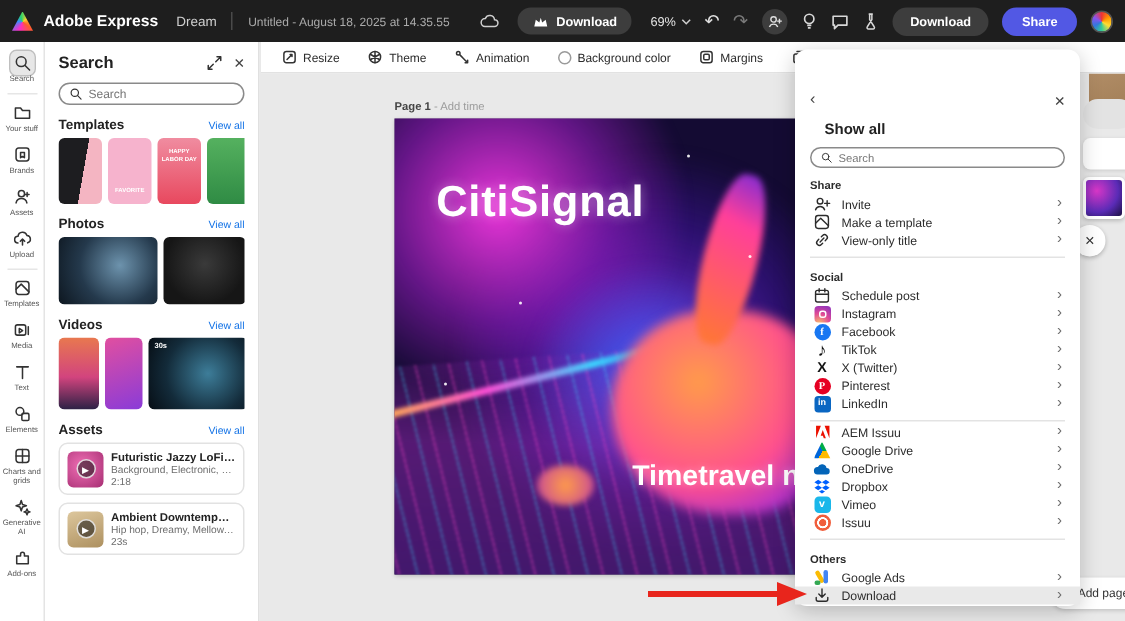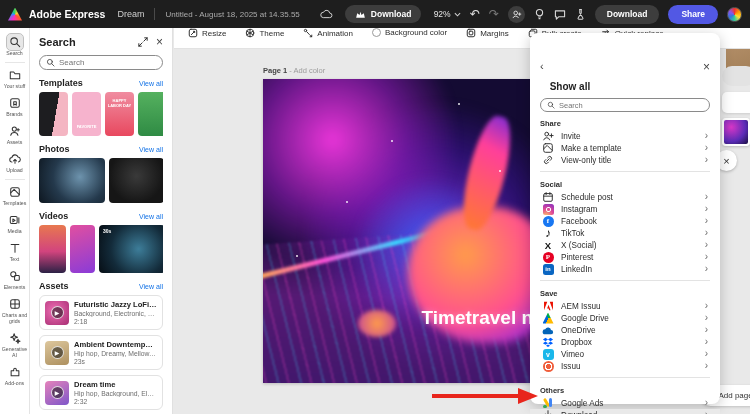--- a/index.html
+++ b/index.html
@@ -50,21 +50,21 @@
   .microtxt { position:absolute; left:0; right:0; text-align:center; color:#fff; font-weight:bold; }
   .audio-card { border:1px solid #e2e2e2; border-radius:6px; display:flex; align-items:center; gap:5px; padding:4px 5px; margin-bottom:5px; cursor:pointer; }
   .audio-thumb { width:24px; height:24px; border-radius:4px; flex:none; display:flex; align-items:center; justify-content:center; }
   .play-badge { width:13px; height:13px; border-radius:50%; background:rgba(20,20,20,.55); border:1px solid rgba(255,255,255,.8); color:#fff; font-size:6px; display:flex; align-items:center; justify-content:center; }
   .audio-meta { min-width:0; }
   .audio-title { font-size:7.6px; font-weight:bold; color:#222; white-space:nowrap; overflow:hidden; text-overflow:ellipsis; }
   .audio-tags { font-size:6.8px; color:#6e6e6e; white-space:nowrap; overflow:hidden; text-overflow:ellipsis; margin-top:1px; }
   .audio-dur { font-size:6.8px; color:#6e6e6e; margin-top:1px; }
 
   
-  #cv-toolbar { position:absolute; left:174px; top:28px; width:576px; height:21px; background:#fff; border-bottom:1px solid #e2e2e2; display:flex; align-items:flex-start; gap:19px; padding-left:14px; z-index:10; }
+  #cv-toolbar { position:absolute; left:174px; top:28px; width:576px; height:21px; background:#fff; border-bottom:1px solid #e2e2e2; display:flex; align-items:center; gap:19px; padding-left:14px; z-index:10; }
   .tool-btn { display:flex; align-items:center; gap:4px; font-size:8px; color:#2c2c2c; white-space:nowrap; cursor:pointer; }
   .swatch { width:9px; height:9px; border-radius:50%; background:#fff; border:1px solid #9a9a9a; }
 
   
   #canvas { position:absolute; left:174px; top:49px; width:576px; height:365px; background:#e9e9e9; z-index:1; }
   #pagelabel { position:absolute; left:89px; top:17px; font-size:7.5px; }
   #pagelabel b { color:#444; }
   #pagelabel span { color:#9c9c9c; }
   #page { position:absolute; left:89px; top:30px; width:278px; height:304px; background:#140b33; overflow:hidden; box-shadow:0 1px 3px rgba(0,0,0,.2); }
   .fx { position:absolute; }
@@ -143,21 +143,21 @@
       </svg>
   </div>
   <div class="pill" id="premium">
     <svg width="11" height="9" viewBox="0 0 14 11">
         <path d="M1.5 9.5L2.8 3.8l3 2.4L7 2l1.2 4.2 3-2.4 1.3 5.7z" fill="#fff"></path>
       </svg>
     <span>Download</span>
   </div>
   <div id="tb-right">
     <div class="zoomctl">
-      <span>92%</span>
+      <span>69%</span>
       <svg width="7" height="5" viewBox="0 0 8 5">
           <polyline points="1,1 4,4 7,1" fill="none" stroke="#cfcfcf" stroke-width="1.2"></polyline>
         </svg>
     </div>
     <span class="glyph">↶</span>
     <span class="glyph dim">↷</span>
     <div class="iconcircle">
       <svg width="11" height="11" viewBox="0 0 14 14">
           <circle cx="6" cy="5" r="2.3" fill="none" stroke="#e0e0e0" stroke-width="1.2"></circle>
           <path d="M2.5 11.5a3.7 3.7 0 017 0" fill="none" stroke="#e0e0e0" stroke-width="1.2"></path>
@@ -372,30 +372,20 @@
   <div class="audio-card">
     <div class="audio-thumb" style="background:linear-gradient(160deg,#ddc79d,#ad905f);">
         <span class="play-badge">▶</span>
       </div>
     <div class="audio-meta">
       <div class="audio-title">Ambient Downtempo Beats ...</div>
       <div class="audio-tags">Hip hop, Dreamy, Mellow, Relaxing, ...</div>
       <div class="audio-dur">23s</div>
     </div>
   </div>
-  <div class="audio-card">
-    <div class="audio-thumb" style="background:linear-gradient(150deg,#e583bb,#7e56c9);">
-        <span class="play-badge">▶</span>
-      </div>
-    <div class="audio-meta">
-      <div class="audio-title">Dream time</div>
-      <div class="audio-tags">Hip hop, Background, Electronic, M...</div>
-      <div class="audio-dur">2:32</div>
-    </div>
-  </div>
 
 </div>
 
 <div id="cv-toolbar">
   <div class="tool-btn">
     <svg width="10" height="10" viewBox="0 0 12 12">
         <rect class="s-ic" x="1.5" y="1.5" width="9" height="9" rx="2"></rect>
         <path class="s-ic" d="M4 8L8 4M6.5 4H8v1.5"></path>
       </svg>
     <span>Resize</span>
@@ -436,36 +426,37 @@
     <svg width="10" height="10" viewBox="0 0 12 12">
         <path class="s-ic" d="M2 4.5h7M7 2.5l2 2-2 2M10 7.5H3M5 9.5l-2-2 2-2"></path>
       </svg>
     <span>Quick replace</span>
   </div>
 </div>
 
 <div id="canvas">
   <div id="pagelabel">
     <b>Page 1</b>
-    <span> - </span><span>Add color</span>
+    <span> - </span><span>Add time</span>
   </div>
   <div id="page">
     <div class="fx" id="fx-pur"></div>
     <div class="fx" id="fx-mag"></div>
     <div class="fx" id="fx-blu"></div>
     <div class="fx" id="fx-rays"></div>
     <div class="fx" id="fx-horiz"></div>
     <div class="fx" id="rabbit-body"></div>
     <div class="fx" id="rabbit-ear"></div>
     <div class="fx" id="rabbit-paw"></div>
     <span class="star" style="left:12%;top:58%;"></span>
     <span class="star" style="left:46%;top:20%;"></span>
     <span class="star" style="left:70%;top:8%;"></span>
     <span class="star" style="left:30%;top:40%;"></span>
     <span class="star" style="left:85%;top:30%;"></span>
+    <div id="design-title">CitiSignal</div>
     <div id="design-sub">Timetravel now</div>
   </div>
 </div>
 
 <div class="behind" id="bh-tan"></div>
 <div class="behind" id="bh-btn"></div>
 <div class="behind" id="bh-card"></div>
 <div class="behind" id="bh-thumb"></div>
 <div class="behind" id="bh-close">×</div>
 <div id="addpage">
@@ -547,40 +538,39 @@
     <span class="mlabel">Facebook</span>
     <span class="chev">›</span>
   </div>
   <div class="mrow">
     <span class="micon bi-tt">♪</span>
     <span class="mlabel">TikTok</span>
     <span class="chev">›</span>
   </div>
   <div class="mrow">
     <span class="micon bi-x">X</span>
-    <span class="mlabel">X (Social)</span>
+    <span class="mlabel">X (Twitter)</span>
     <span class="chev">›</span>
   </div>
   <div class="mrow">
     <span class="micon">
         <span class="bi bi-pin">P</span>
       </span>
     <span class="mlabel">Pinterest</span>
     <span class="chev">›</span>
   </div>
   <div class="mrow">
     <span class="micon">
         <span class="bi bi-li">in</span>
       </span>
     <span class="mlabel">LinkedIn</span>
     <span class="chev">›</span>
   </div>
   <div class="sm-div"></div>
 
-  <div class="sm-sec-title">Save</div>
   <div class="mrow">
     <span class="micon">
         <svg width="11" height="10" viewBox="0 0 14 13">
           <path fill="#eb1000" d="M8.6 1h4.2v11zM5.4 1H1.2v11zM7 4.8l2.7 7.2H7.9L7.1 9.8H5.2z"></path>
         </svg>
       </span>
     <span class="mlabel">AEM Issuu</span>
     <span class="chev">›</span>
   </div>
   <div class="mrow">

